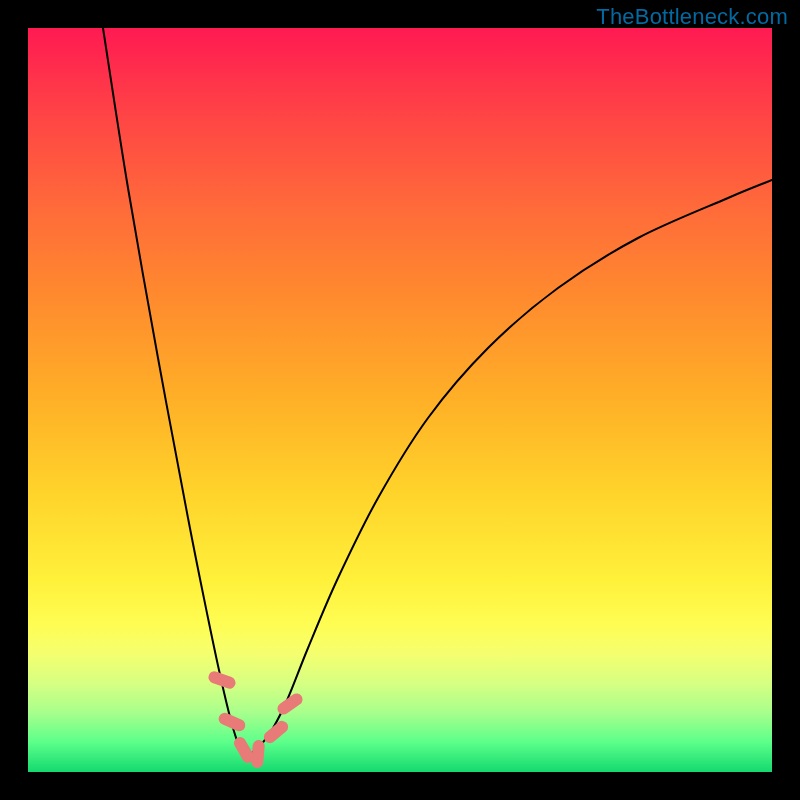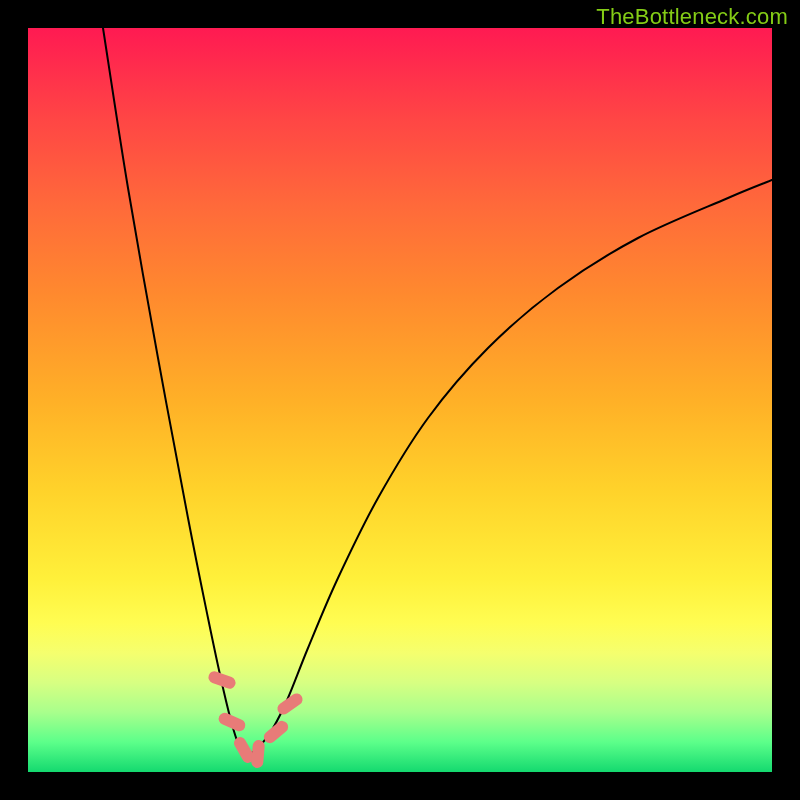--- a/index.html
+++ b/index.html
@@ -31,21 +31,21 @@
       #5cff8a 96%,
       #14d96f 100%
     );
   }
   .watermark {
     position: absolute;
     top: 4px;
     right: 12px;
     font-family: Arial, Helvetica, sans-serif;
     font-size: 22px;
-    color: #84cc16;
+    color: #0369a1;
     letter-spacing: 0.2px;
     user-select: none;
   }
   svg {
     position: absolute;
     left: 0;
     top: 0;
   }
 </style>
 </head>

